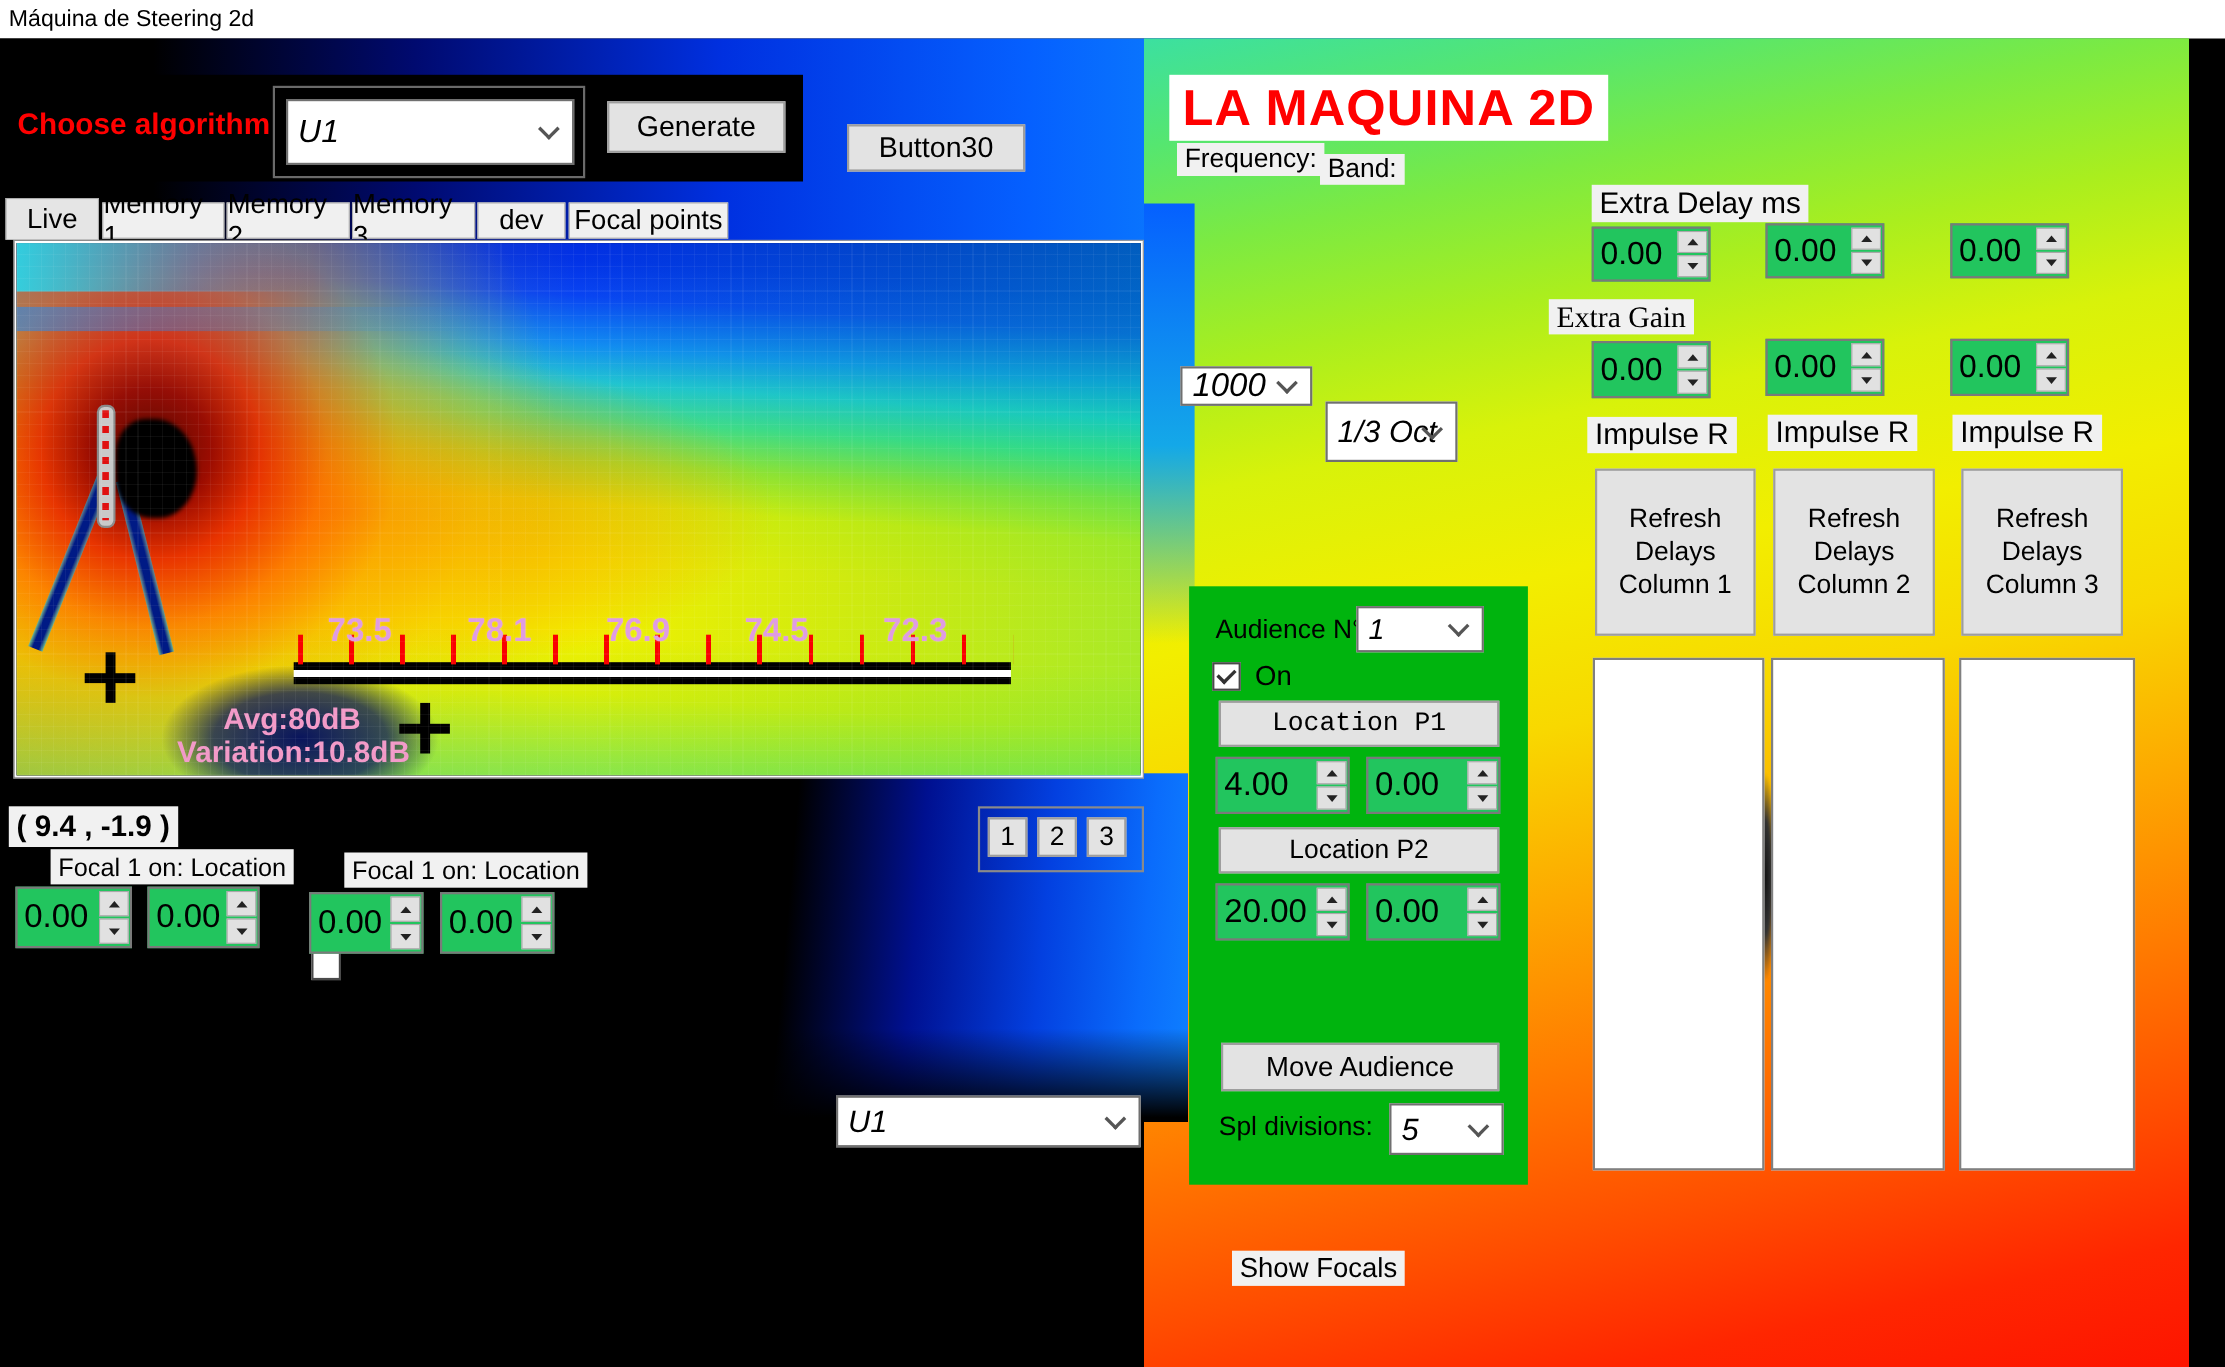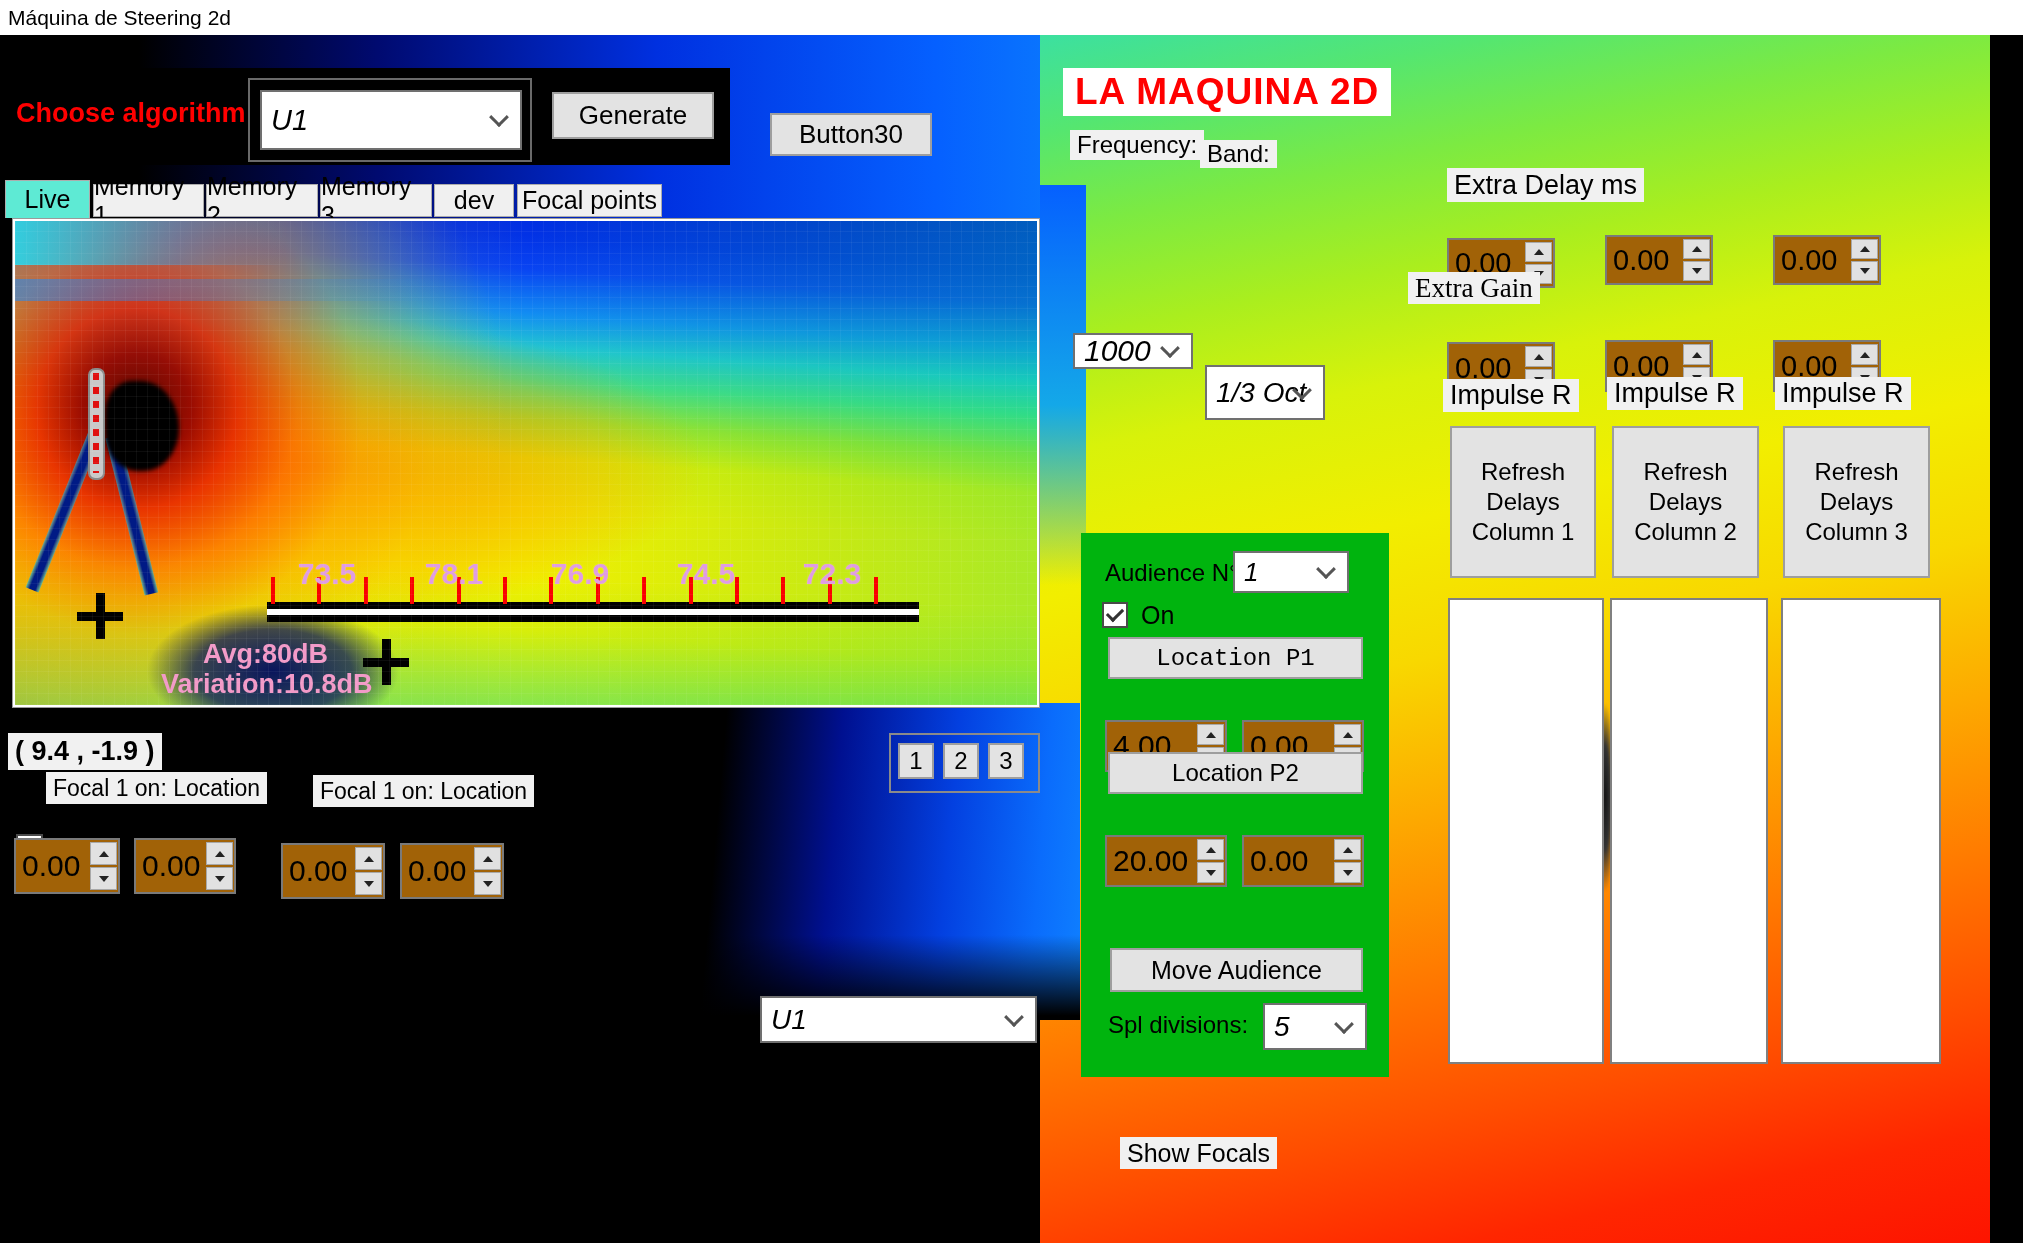--- a/index.html
+++ b/index.html
@@ -24,35 +24,35 @@
     background:radial-gradient(ellipse 10px 95px at 50% 50%,#111 0%,#333 55%,rgba(60,0,0,0) 100%);filter:blur(1px);}
   
   .btn{background:#e3e3e3;border:2px solid #9e9e9e;display:flex;align-items:center;justify-content:center;
        color:#000;text-align:center;box-sizing:border-box;}
   .label-bg{background:#f1f1f1;color:#000;display:flex;align-items:center;padding:0 7px;box-sizing:border-box;}
   .combo{background:#fff;border:2px solid #707070;display:flex;align-items:center;box-sizing:border-box;
          padding-left:9px;position:relative;color:#000;font-style:italic;}
   .chev{position:absolute;right:14px;top:50%;width:11px;height:11px;
         border-right:3px solid #555;border-bottom:3px solid #555;
         transform:translateY(-70%) rotate(45deg);}
-  .spin{background:#a16207;border:2px solid #7a7a7a;display:flex;box-sizing:border-box;margin-top:32px;}
+  .spin{background:#22c55e;border:2px solid #7a7a7a;display:flex;box-sizing:border-box;}
   .spin .val{flex:1;display:flex;align-items:center;padding-left:6px;color:#000;overflow:hidden;}
   .spin .btns{width:27px;display:flex;flex-direction:column;padding:1px;}
   .sb{flex:1;background:#e1e1e1;border:1px solid #a8a8a8;position:relative;margin:1px 0;}
   .sb::after{content:"";position:absolute;left:50%;top:50%;transform:translate(-50%,-50%);
              border-left:5px solid transparent;border-right:5px solid transparent;}
   .sb.up::after{border-bottom:6px solid #222;}
   .sb.dn::after{border-top:6px solid #222;}
   .cb{background:#fff;border:2px solid #4a4a4a;box-sizing:border-box;position:relative;}
   .cb.checked::after{content:"";position:absolute;left:3px;top:4px;width:13px;height:7px;
        border-left:3px solid #333;border-bottom:3px solid #333;transform:rotate(-45deg);}
   
   .tab{position:absolute;top:184px;height:33px;background:#f0f0f0;border:1px solid #acacac;
        display:flex;align-items:center;justify-content:center;font-size:25px;box-sizing:border-box;}
-  .tab.sel{top:180px;height:38px;background:#5eead4;border-bottom:none;z-index:3;}
+  .tab.sel{top:180px;height:38px;background:#e5e5e5;border-bottom:none;z-index:3;}
   
   .map{left:13px;top:219px;width:1022px;height:484px;border:2px solid #fff;outline:1px solid #9a9a9a;
        overflow:hidden;}
   .map-base{position:absolute;left:0;top:0;width:100%;height:100%;background:
     radial-gradient(ellipse 175px 92px at 258px 450px, rgba(0,10,95,.95) 0%, rgba(0,10,95,.7) 45%, rgba(0,10,95,0) 72%),
     radial-gradient(circle at 122px 188px, rgba(80,0,0,.96) 0px, rgba(150,0,0,.93) 55px, rgba(230,30,0,.85) 100px, rgba(255,90,0,.6) 160px, rgba(255,170,0,.35) 225px, rgba(255,220,0,.15) 300px, rgba(255,220,0,0) 370px),
     radial-gradient(ellipse 520px 200px at 300px 245px, rgba(255,70,0,.5), rgba(255,140,0,.25) 55%, rgba(0,0,0,0) 75%),
     linear-gradient(90deg, rgba(255,120,0,.3) 0%, rgba(255,200,0,.12) 30%, rgba(0,0,0,0) 50%, rgba(0,210,110,.18) 80%, rgba(0,220,130,.3) 100%),
     linear-gradient(184deg,#0226d8 0%,#0232e6 9%,#0944f2 15%,#128cf2 23%,#22c4d2 29%,#44dc8a 35%,#9ce42e 42%,#e0ee04 49%,#f2ee00 58%,#f2f000 70%,#d8ee0a 80%,#9ce83c 90%,#66e268 100%);}
   .map-streak1{position:absolute;left:0;top:0;width:270px;height:44px;
@@ -177,21 +177,21 @@
 <div class="abs" style="left:889px;top:733px;width:151px;height:60px;border:2px solid #8a8a8a;box-sizing:border-box;"></div>
 <div class="abs btn" style="left:898px;top:743px;width:36px;height:36px;font-size:24px;">1</div>
 <div class="abs btn" style="left:943px;top:743px;width:36px;height:36px;font-size:24px;">2</div>
 <div class="abs btn" style="left:988px;top:743px;width:36px;height:36px;font-size:24px;">3</div>
 
 <div class="abs combo" style="left:760px;top:882px;width:277px;height:47px;font-size:28px;">
   <span>U1</span>
   <span class="chev"></span>
 </div>
 
-<div class="abs" style="left:1063px;top:68px;background:#fff;padding:3px 12px;font-size:37px;font-weight:bold;color:#ff0000;letter-spacing:1px;">LA MAQUINA 2D</div>
+<div class="abs" style="left:1063px;top:68px;background:#fff;padding:3px 12px;font-size:46px;font-weight:bold;color:#ff0000;letter-spacing:1px;">LA MAQUINA 2D</div>
 <div class="abs label-bg" style="left:1070px;top:130px;height:30px;font-size:24px;">Frequency:</div>
 <div class="abs combo" style="left:1073px;top:172px;width:120px;height:36px;font-size:30px;">
   <span>1000</span>
   <span class="chev"></span>
 </div>
 <div class="abs label-bg" style="left:1200px;top:140px;height:28px;font-size:24px;">Band:</div>
 <div class="abs combo" style="left:1205px;top:168px;width:120px;height:55px;font-size:28px;">
   <span>1/3 Oct</span>
   <span class="chev"></span>
 </div>

